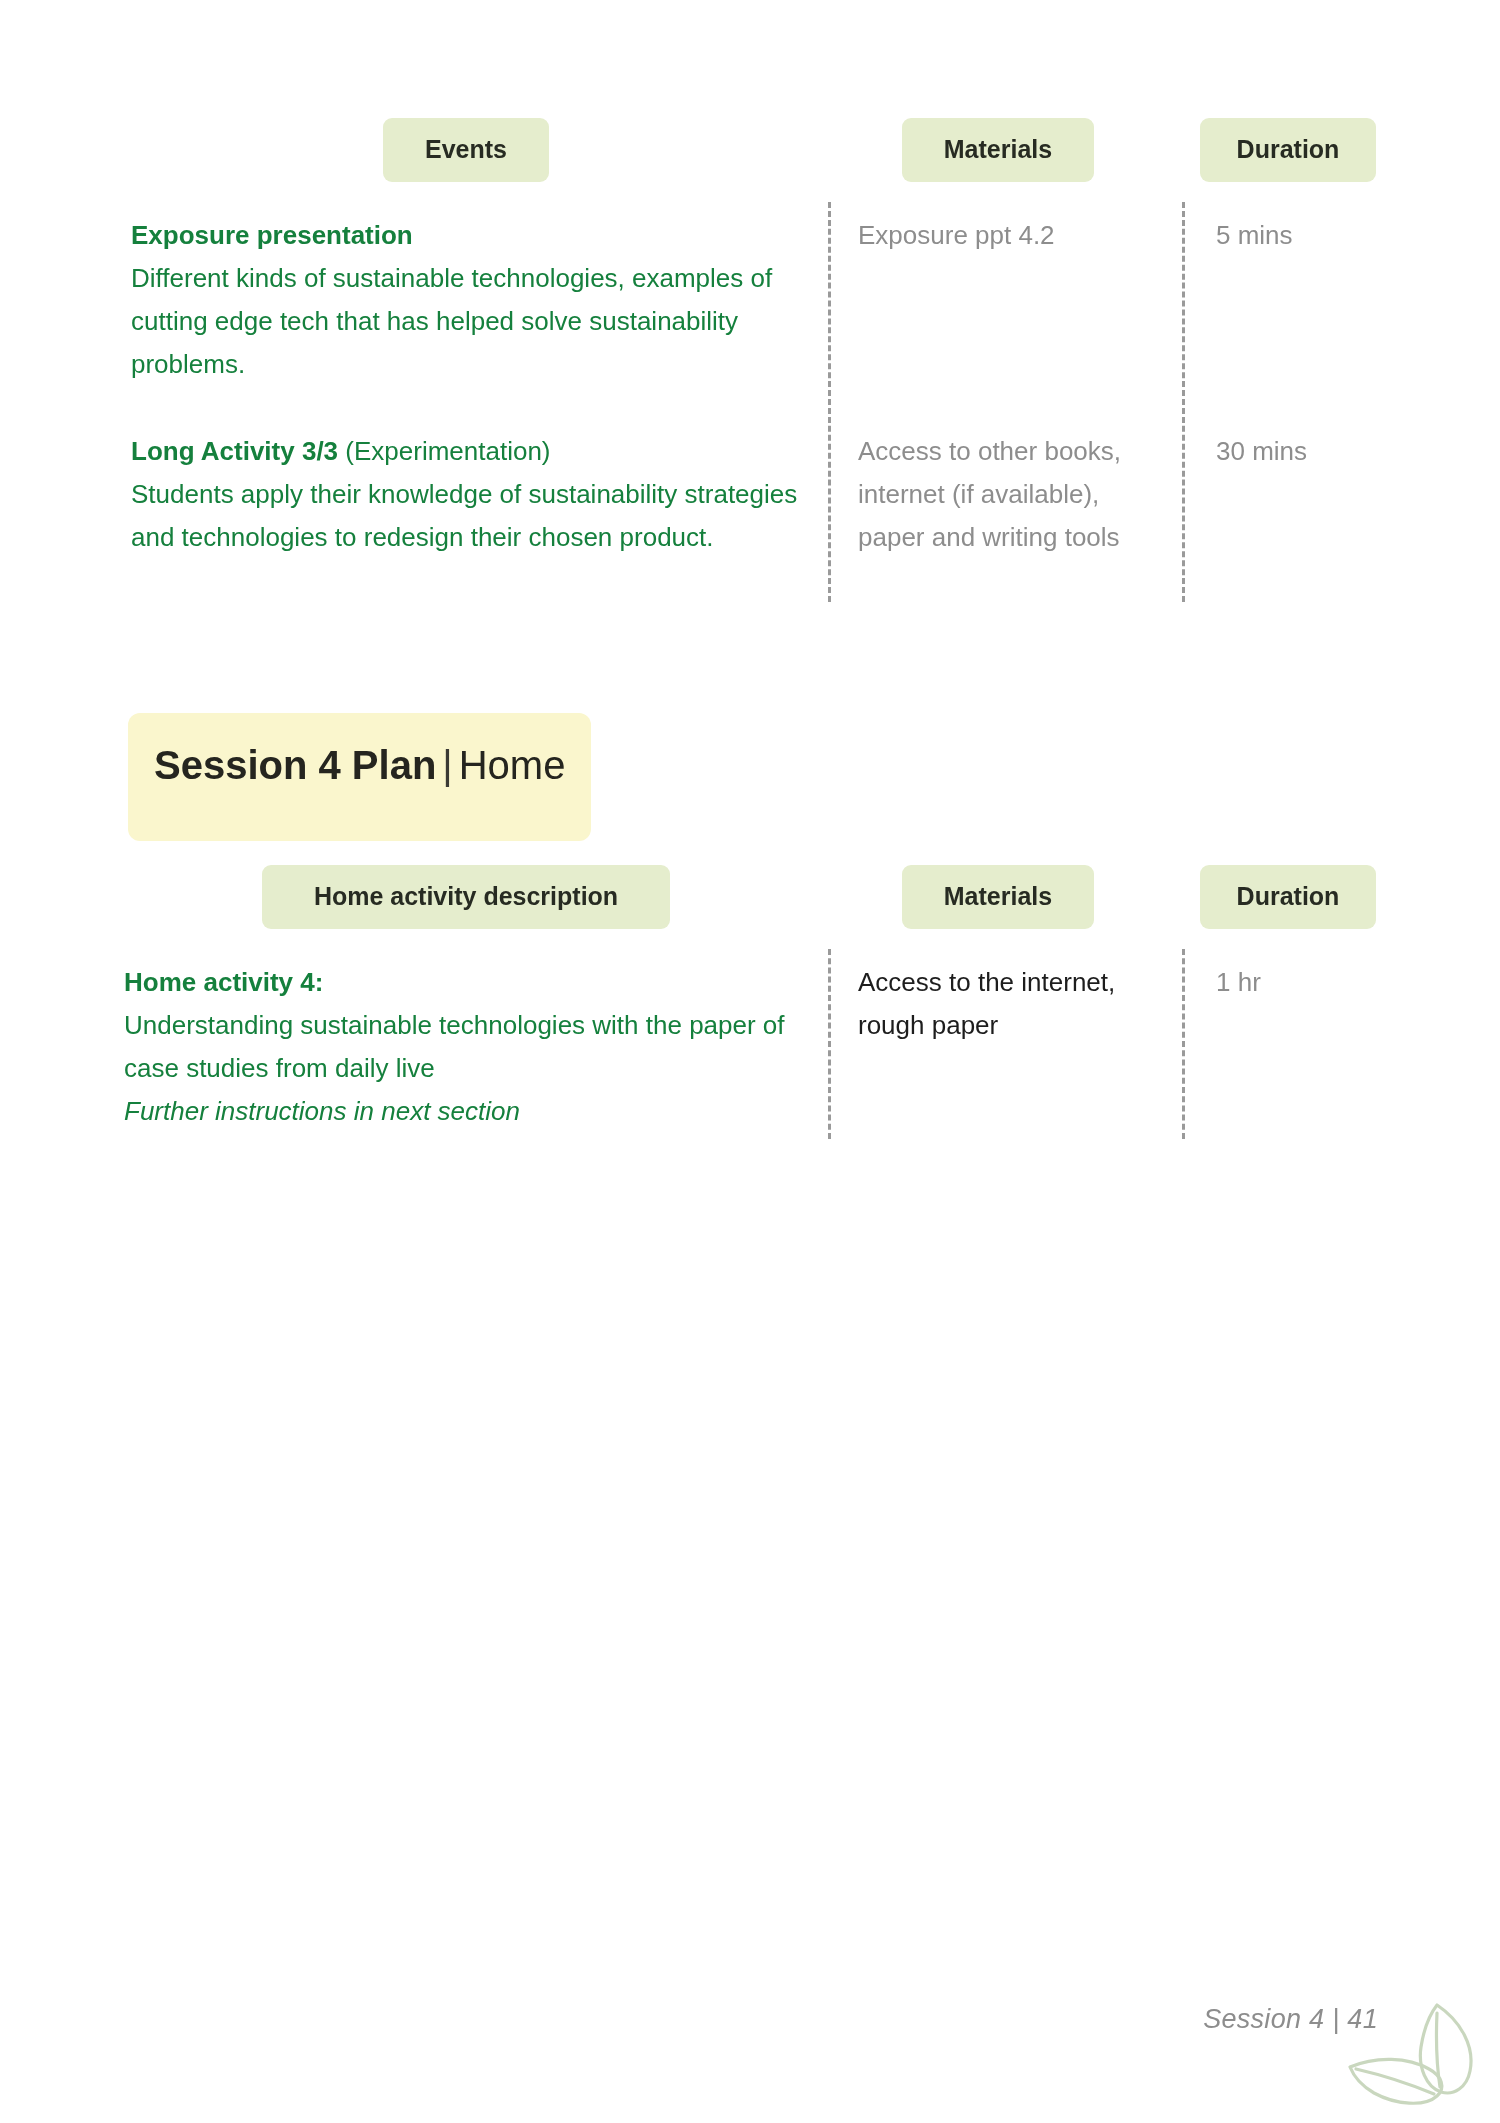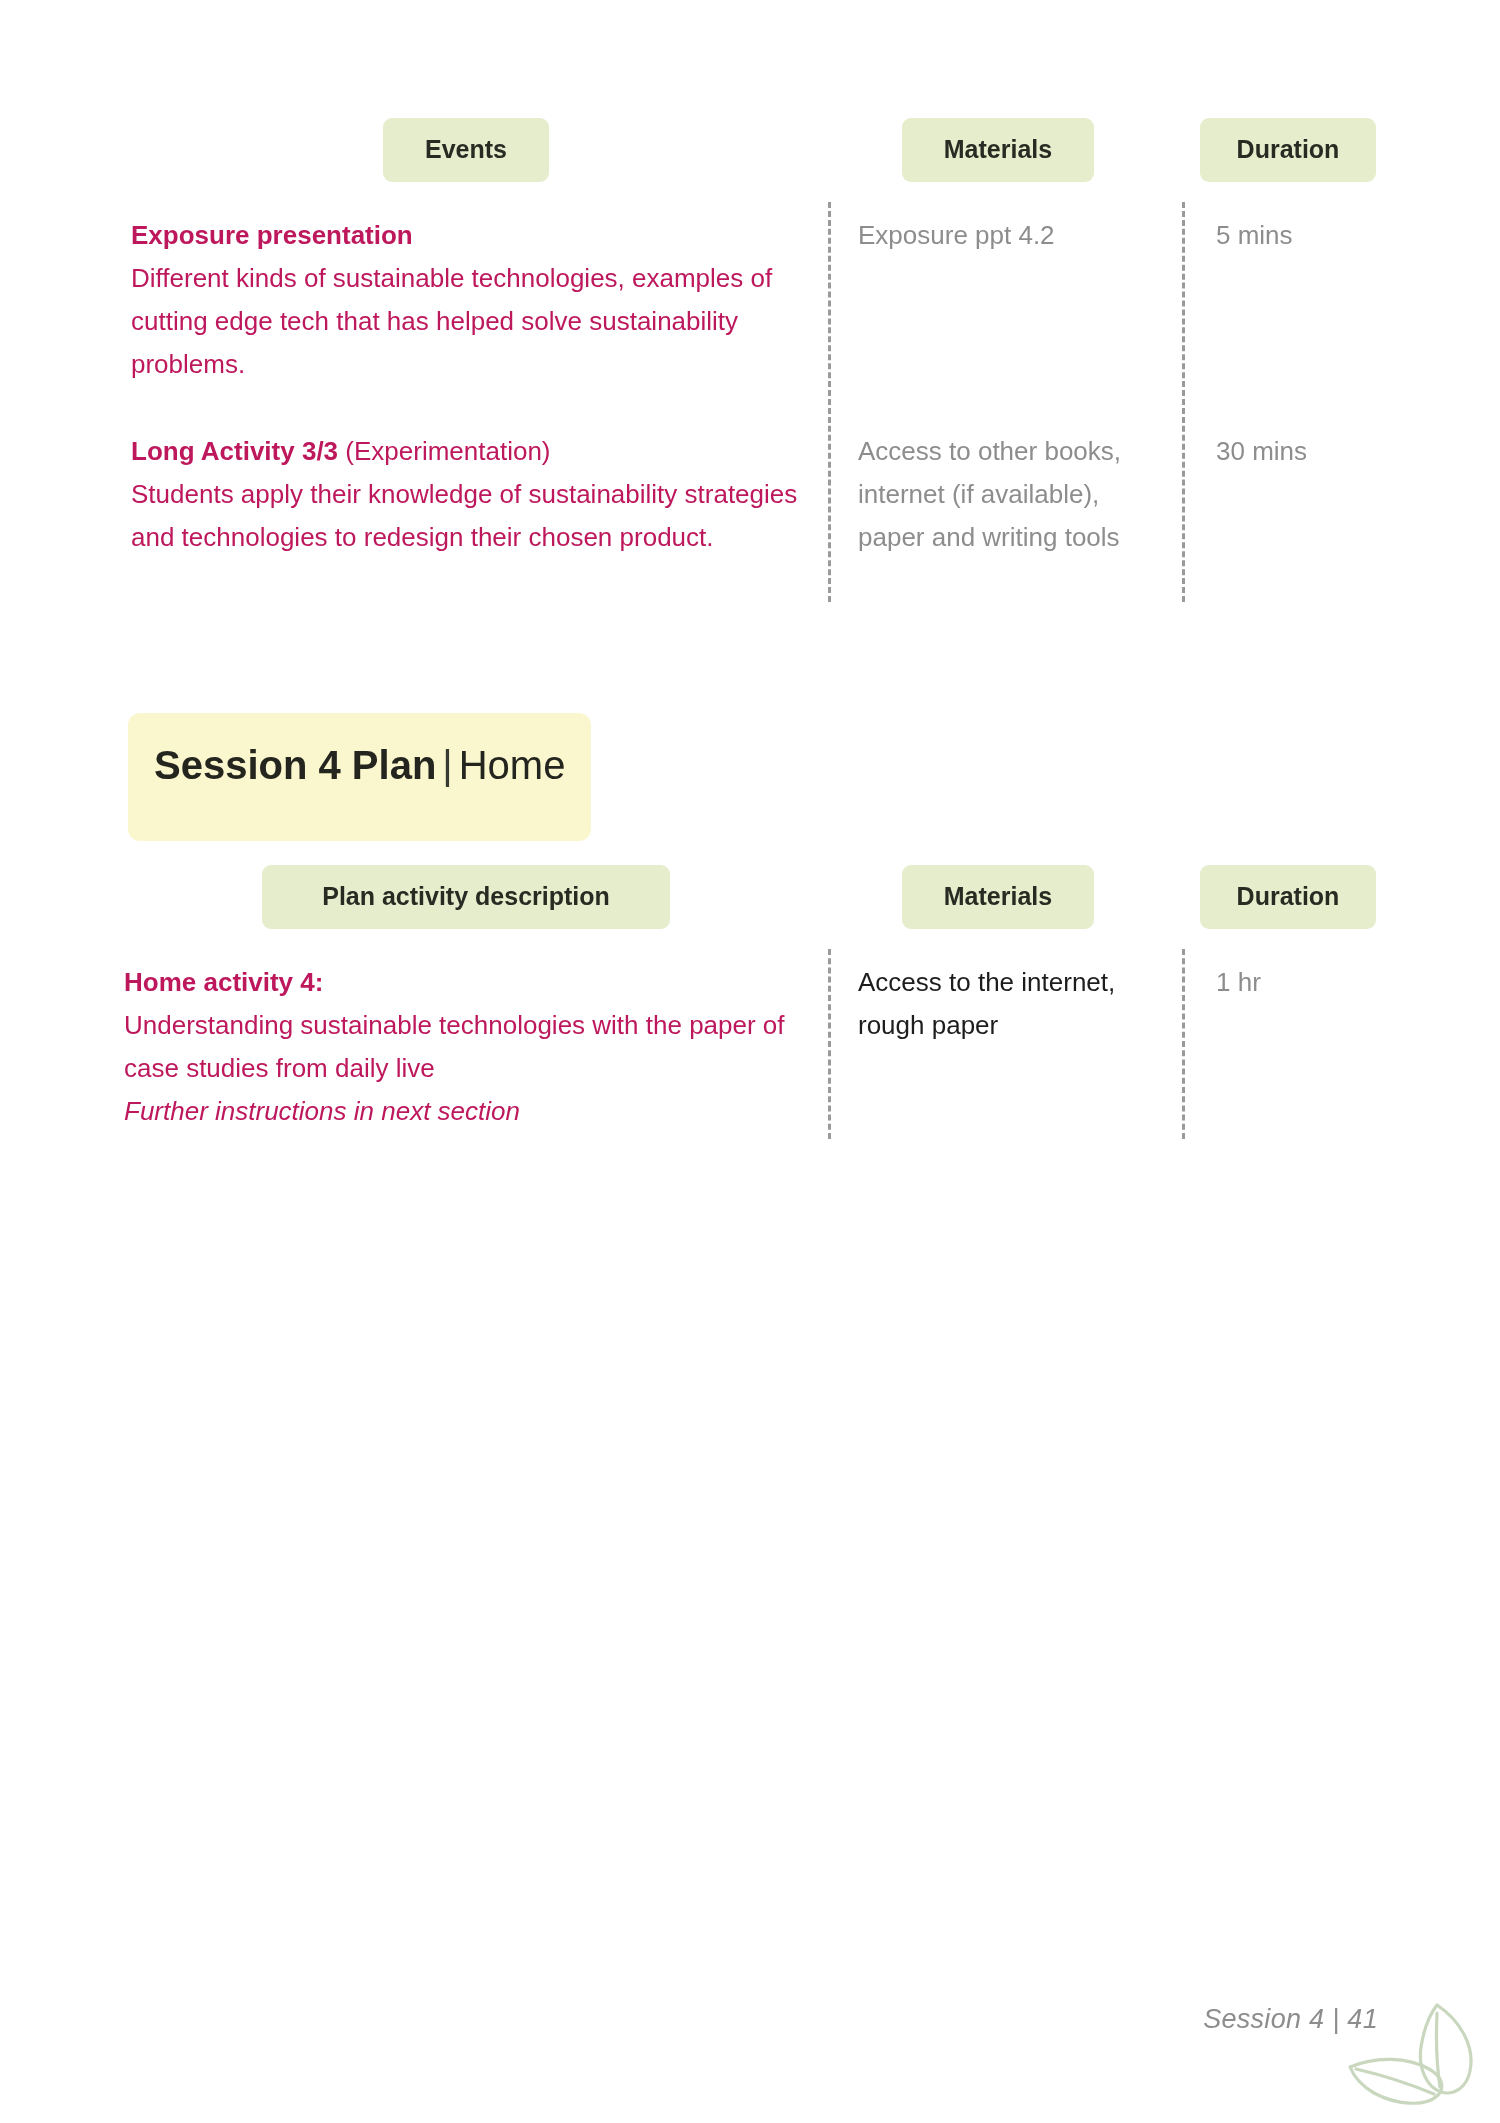--- a/index.html
+++ b/index.html
@@ -63,21 +63,21 @@
     position: absolute;
     top: 0;
   }
 
   .row-text {
     position: absolute;
     font-size: 26px;
     line-height: 43px;
   }
 
-  .col-events .row-text { color: #be185d; width: 680px; }
+  .col-events .row-text { color: #15803d; width: 680px; }
   .col-materials .row-text { width: 310px; }
   .col-duration .row-text { width: 200px; white-space: nowrap; }
 
   .muted { color: #8d8d8d; }
   .dark  { color: #1d1d1d; }
 
   b.strong { font-weight: bold; }
   i.ital { font-style: italic; }
 
   
@@ -157,21 +157,21 @@
     </div>
   </div>
 
   <div class="session-banner" style="left:128px; top:713px;">
     <span class="bold">Session 4 Plan</span><span class="sep">|</span><span class="light">Home</span>
   </div>
 
   <div class="table-block" style="top:865px;">
 
     <div class="hdr-row">
-      <div class="pill" style="left:262px; width:408px;">Plan activity description</div>
+      <div class="pill" style="left:262px; width:408px;">Home activity description</div>
       <div class="pill" style="left:902px; width:192px;">Materials</div>
       <div class="pill" style="left:1200px; width:176px;">Duration</div>
     </div>
 
     <div class="body-area" style="height:190px; margin-top:22px;">
 
       <div class="vrule" style="left:828px;"></div>
       <div class="vrule" style="left:1182px;"></div>
 
       <div class="col col-events" style="left:124px; width:690px;">

